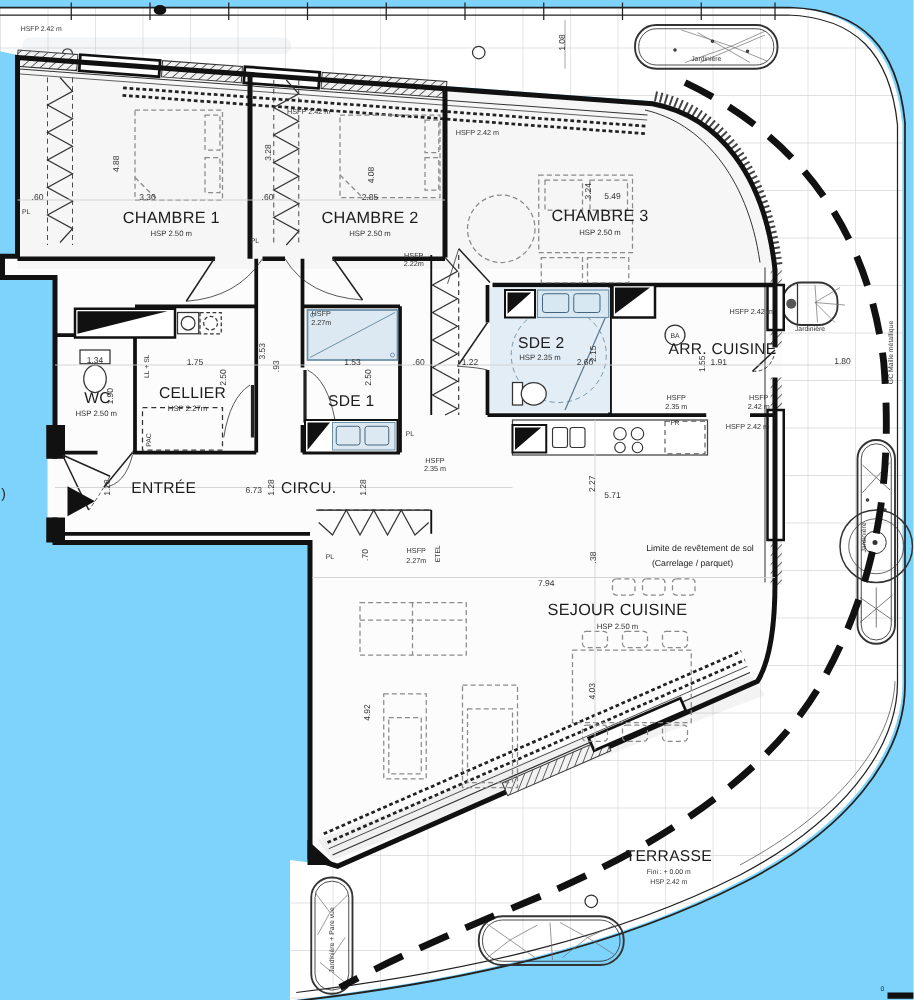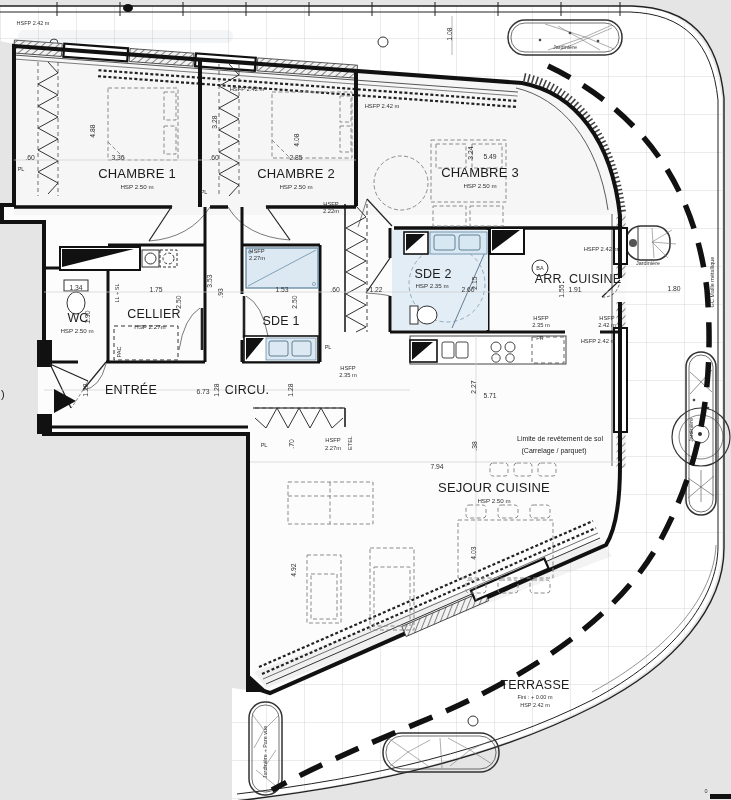--- a/index.html
+++ b/index.html
@@ -1,16 +1,16 @@
 <!DOCTYPE html>
 <html><head>
 <meta charset="utf-8">
 <style>
   html,body{margin:0;padding:0;background:#fff;}
-  .plan{position:relative;width:731px;height:800px;background:#e5e5e5;overflow:hidden;}
+  .plan{position:relative;width:731px;height:800px;background:#7dd3fc;overflow:hidden;}
   svg{position:absolute;left:0;top:0;}
   text{font-family:"Liberation Sans","DejaVu Sans",sans-serif;fill:#1c1c1c;}
   .rl{font-size:13px;letter-spacing:.2px;text-anchor:middle;}
   .rm{font-size:12.5px;letter-spacing:.2px;text-anchor:middle;}
   .rs{font-size:6.2px;fill:#333;text-anchor:middle;}
   .dm{font-size:6.8px;fill:#333;text-anchor:middle;}
   .hs{font-size:5.8px;fill:#333;text-anchor:middle;}
   .tn{font-size:5.5px;fill:#333;text-anchor:middle;}
   .l7{font-size:7px;fill:#222;text-anchor:middle;}
 </style>

